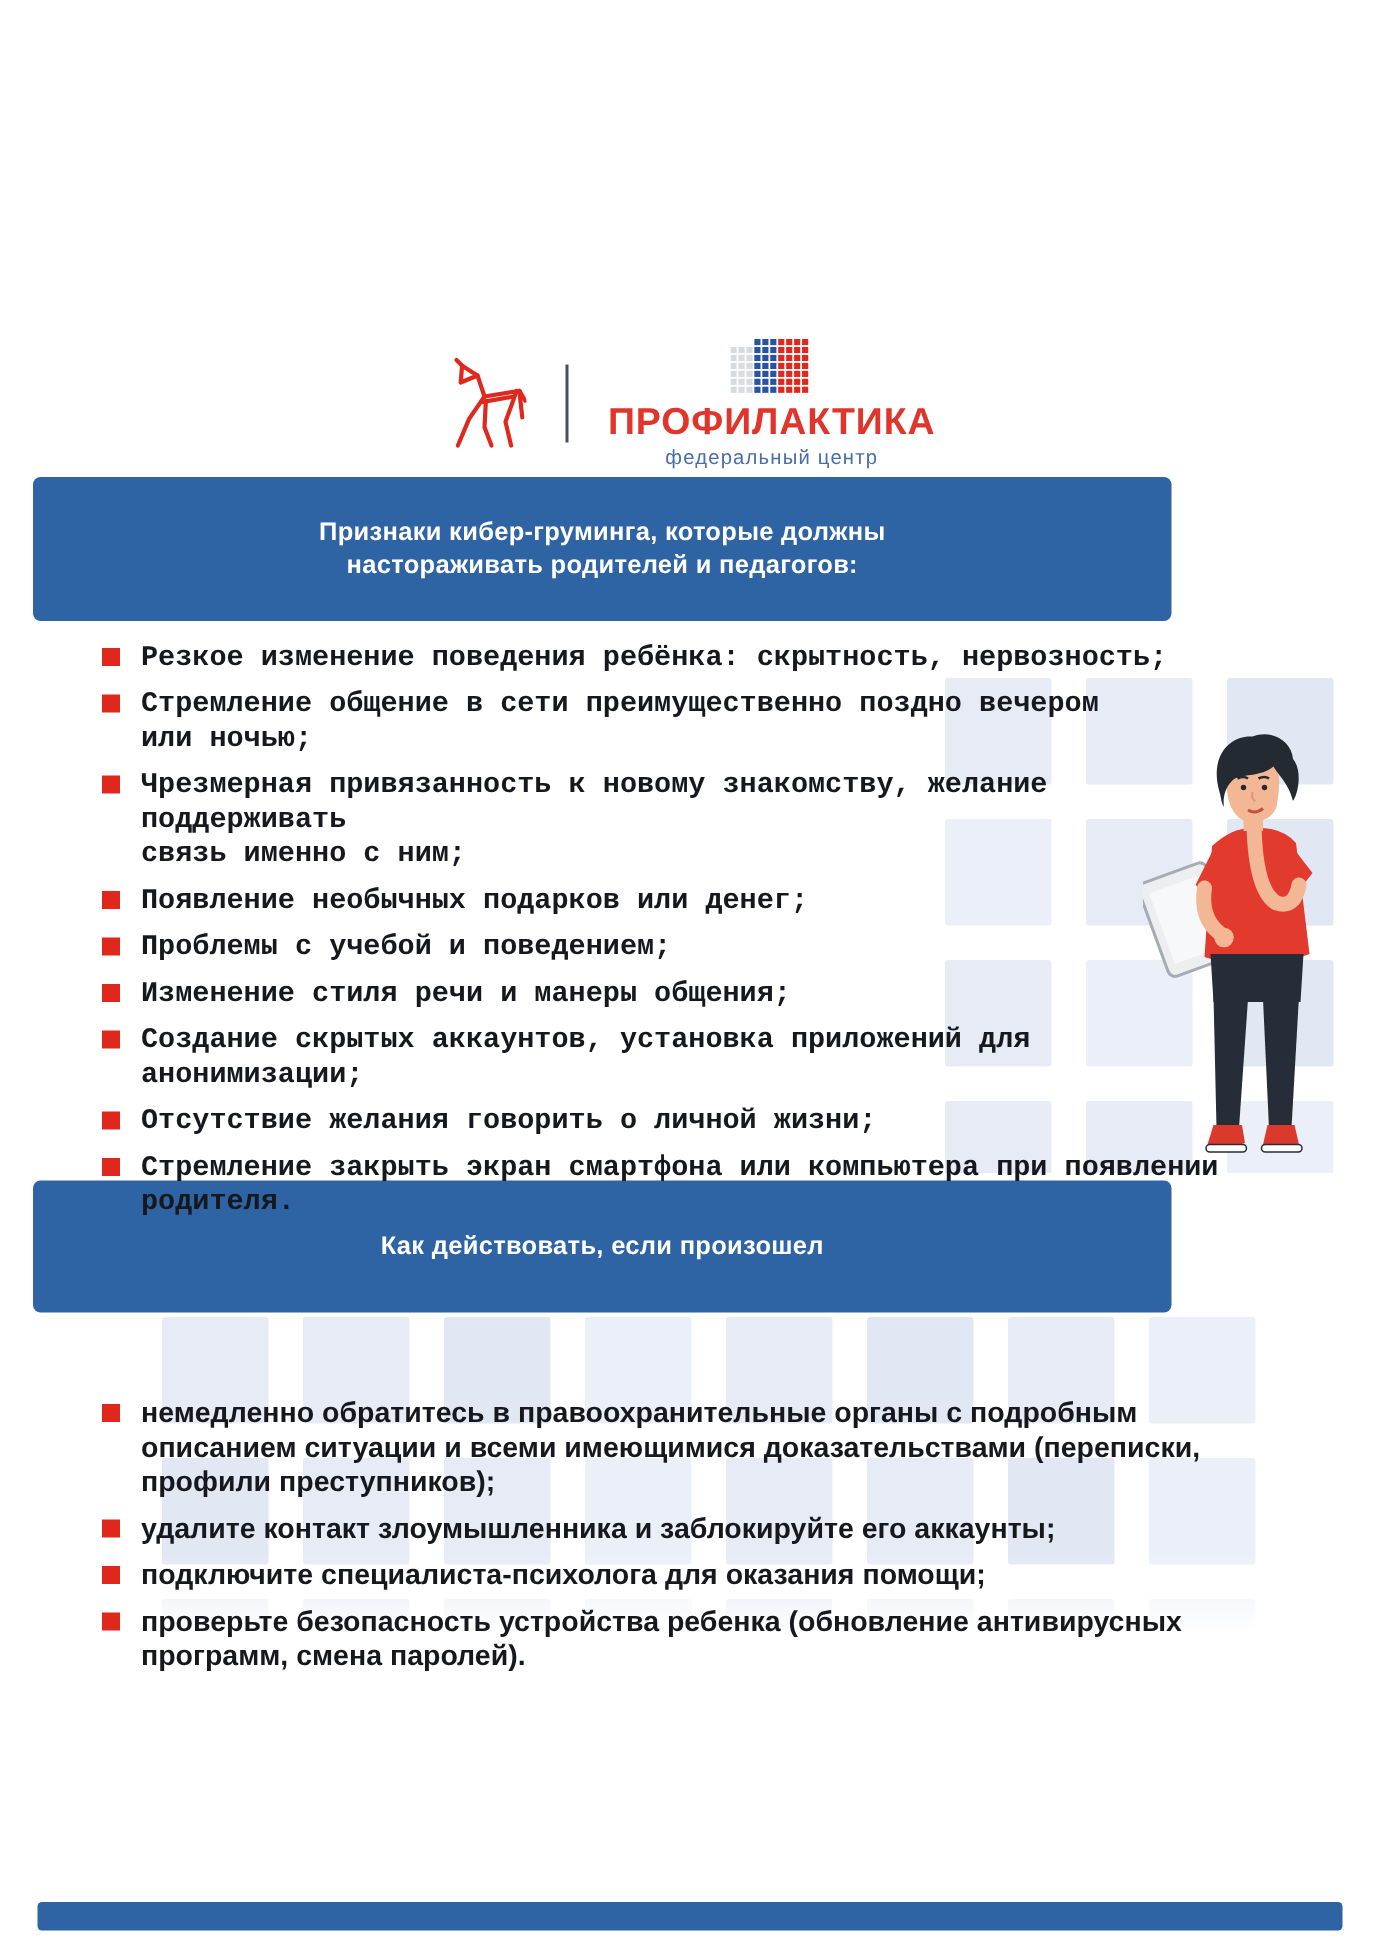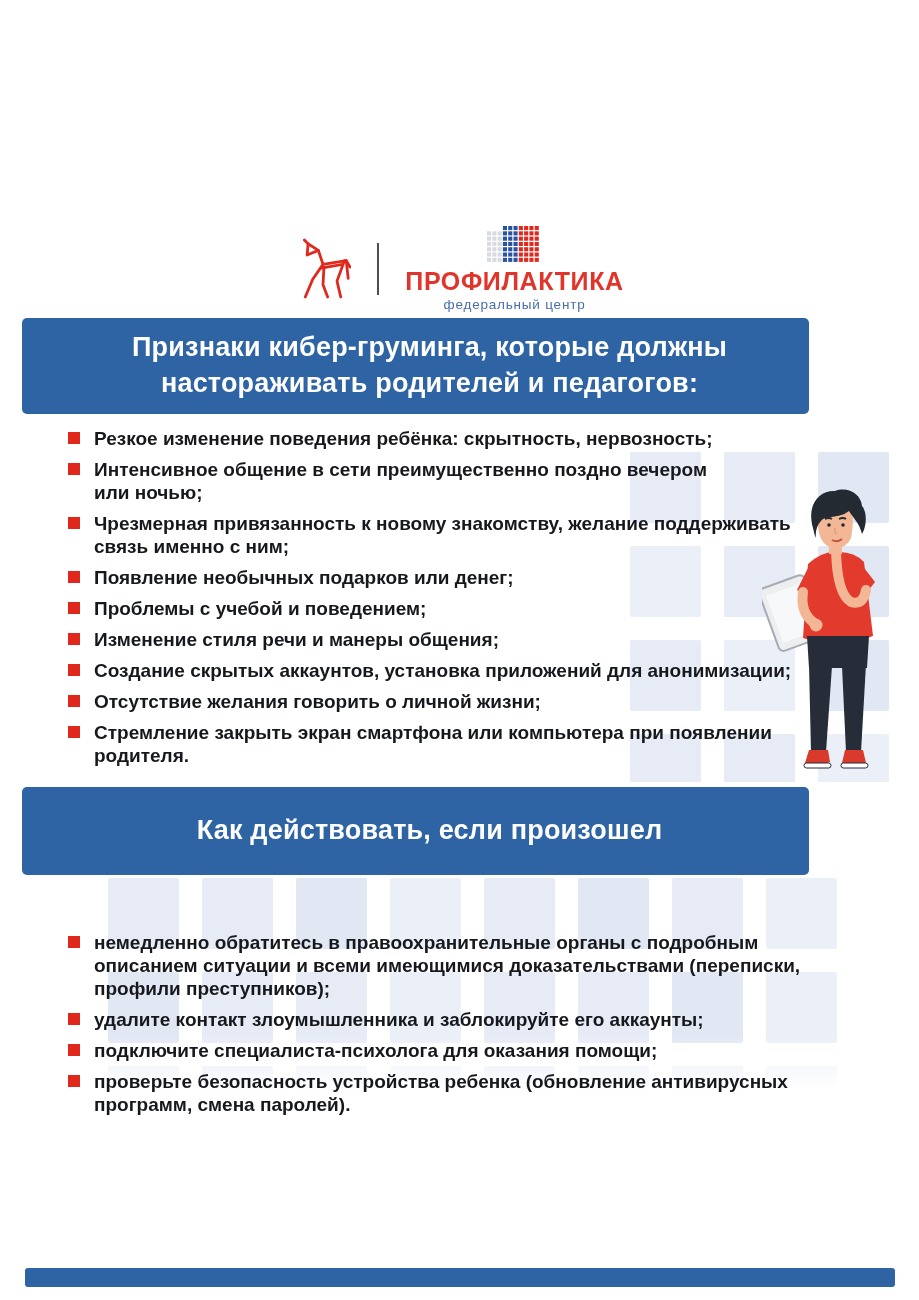--- a/index.html
+++ b/index.html
@@ -19,23 +19,22 @@
   .org-logo { display:flex; flex-direction:column; align-items:center; }
   .flag-grid svg { width:54px; height:40px; display:block; margin-bottom:3px; }
   .org-name { color:var(--logo_red); font-weight:800; font-size:25px; letter-spacing:0.6px; line-height:1;text-align:center; }
   .org-subtitle { color:var(--logo_sub_blue); font-size:13.5px; letter-spacing:0.8px; margin-top:4px; line-height:1; }
 
   
   .banner {
     position:absolute; left:22px; width:759px; background:var(--banner_blue);
     color:#ffffff; text-align:center; border-radius:5px;
     display:flex; flex-direction:column; justify-content:center;
-    font-weight:800; font-size:27px; line-height:1.32; letter-spacing:0.2px;
+    font-weight:800; font-size:17px; line-height:1.32; letter-spacing:0.2px;
     z-index:2;
-    padding-left:28px;
   }
   .banner-line { display:block; }
   .banner-signs { top:318px; height:96px; }
   .banner-actions { top:787px; height:88px;gap:10px; }
 
   
   .squares {
     position:absolute; z-index:0; display:grid;
     grid-template-columns:repeat(auto-fill, 71px);
     grid-auto-rows:71px; gap:23px; overflow:hidden;
@@ -45,21 +44,21 @@
   .sq { background:var(--square_tint); border-radius:2px; }
   .sq:nth-child(3n) { background:#e2e7f4; }
   .sq:nth-child(4n) { background:#ebeff8; }
   .squares .fade {
     position:absolute; left:0; right:0; bottom:0; height:55px;
     background:linear-gradient(rgba(255,255,255,0), #ffffff);
   }
 
   
   .list { position:absolute; left:68px; list-style:none; margin:0; padding:0; z-index:3; }
-  .list-signs { top:427px; width:745px; }
+  .list-signs { top:427px; width:745px;font-family:Liberation Mono, monospace; }
   .list-actions { top:891px; width:740px;margin-top:40px; }
   .item { display:flex; gap:14px; margin-bottom:8px; }
   .bullet { flex:0 0 12px; width:12px; height:12px; background:var(--bullet_red); margin-top:5px; }
   .item-text {
     font-size:19px; font-weight:700; color:var(--text_dark);
     line-height:23px; white-space:pre-line;
   }
 
   
   .person { position:absolute; left:762px; top:486px; width:144px; height:310px; z-index:4; }
@@ -215,21 +214,21 @@
     <span class="banner-line">настораживать родителей и педагогов:</span>
   </div>
 
   <ul class="list list-signs">
       <li class="item">
         <span class="bullet"></span>
         <span class="item-text">Резкое изменение поведения ребёнка: скрытность, нервозность;</span>
       </li>
       <li class="item">
         <span class="bullet"></span>
-        <span class="item-text">Интенсивное общение в сети преимущественно поздно вечером
+        <span class="item-text">Стремление общение в сети преимущественно поздно вечером
 или ночью;</span>
       </li>
       <li class="item">
         <span class="bullet"></span>
         <span class="item-text">Чрезмерная привязанность к новому знакомству, желание поддерживать
 связь именно с ним;</span>
       </li>
       <li class="item">
         <span class="bullet"></span>
         <span class="item-text">Появление необычных подарков или денег;</span>

